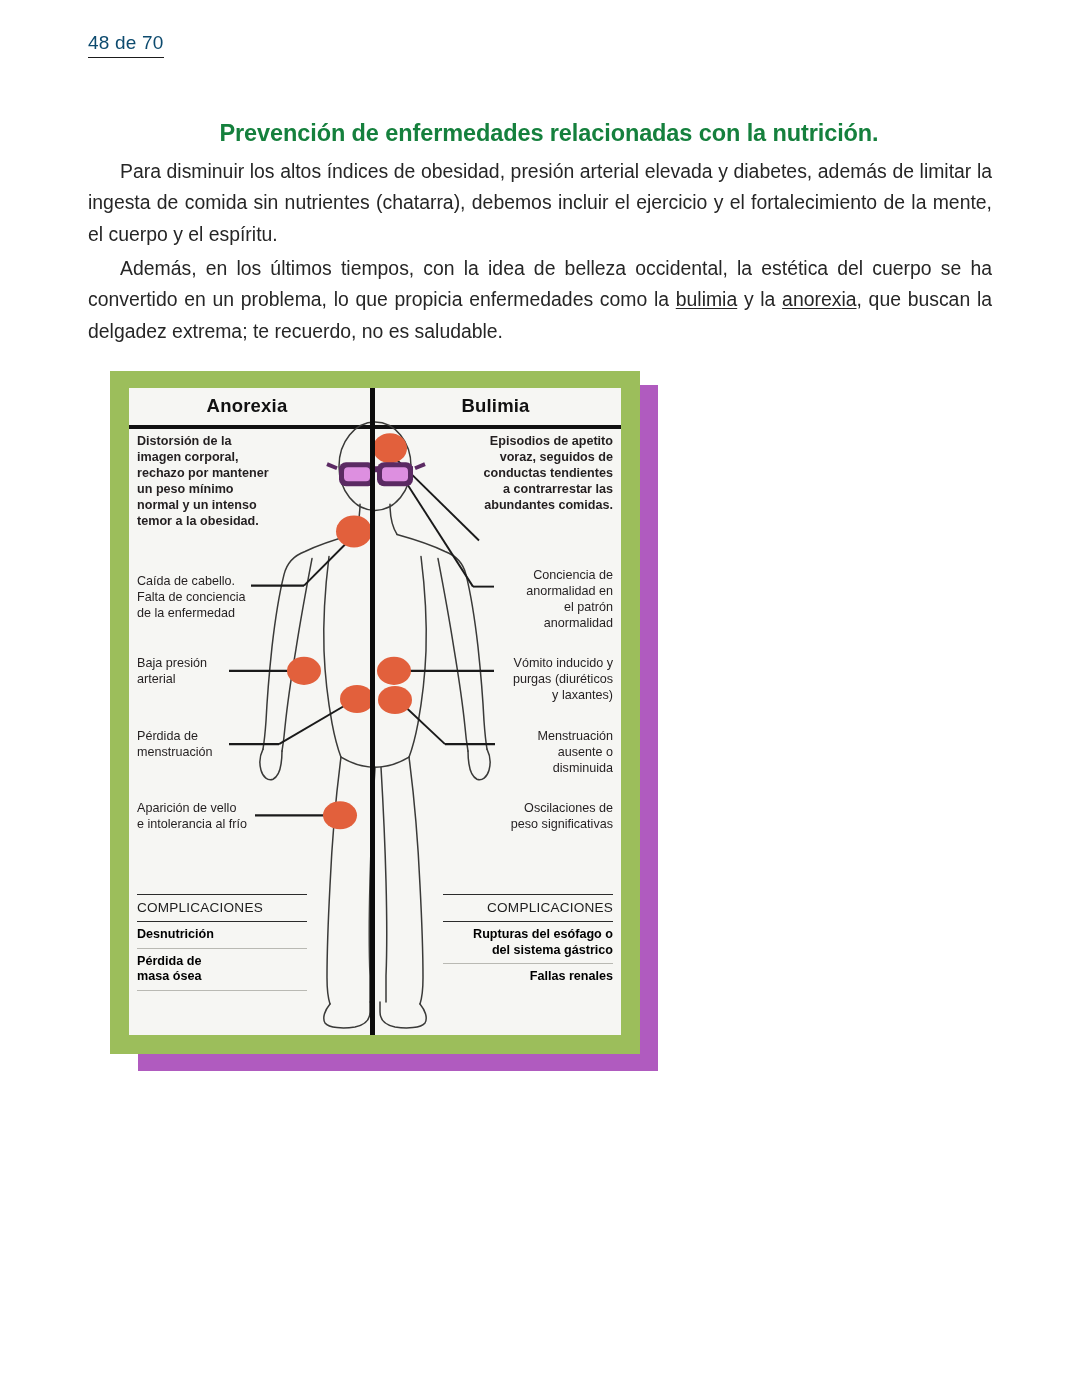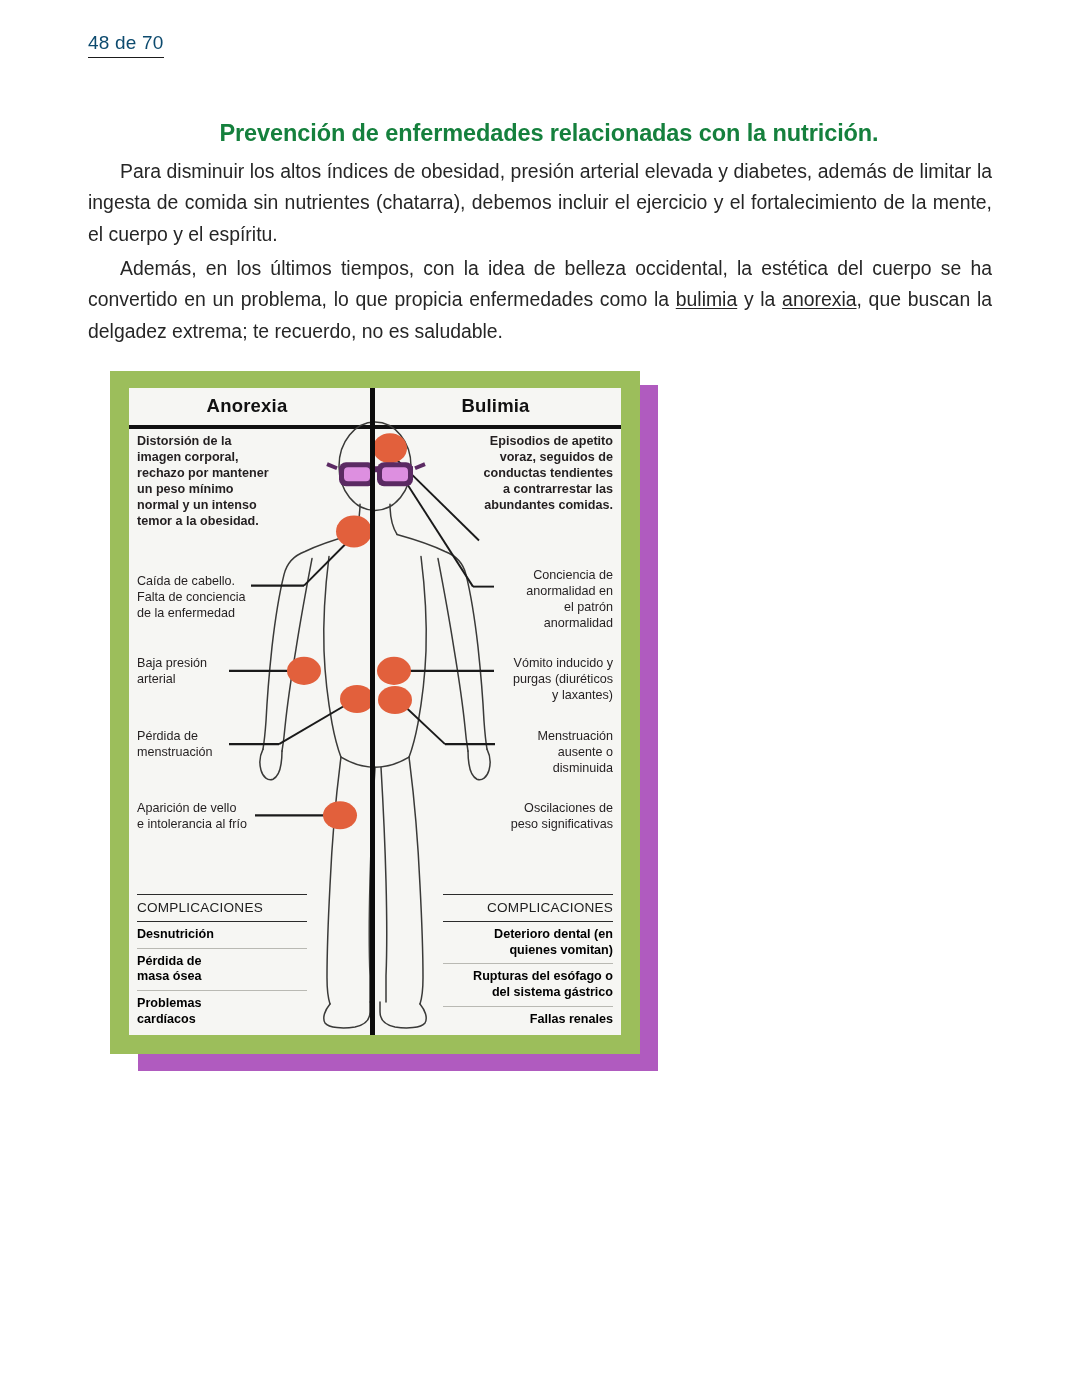--- a/index.html
+++ b/index.html
@@ -388,33 +388,25 @@
 
       <div class="comp" id="comp-left">
         <div class="comp-head">COMPLICACIONES</div>
         <div class="comp-item">
           <div>Desnutrición</div>
         </div>
         <div class="comp-item">
           <div>Pérdida de</div>
           <div>masa ósea</div>
         </div>
-        <div class="comp-item last">
-          <div>Problemas</div>
-          <div>cardíacos</div>
-        </div>
       </div>
 
       <div class="comp" id="comp-right">
         <div class="comp-head">COMPLICACIONES</div>
         <div class="comp-item">
-          <div>Deterioro dental (en</div>
-          <div>quienes vomitan)</div>
-        </div>
-        <div class="comp-item">
           <div>Rupturas del esófago o</div>
           <div>del sistema gástrico</div>
         </div>
         <div class="comp-item last">
           <div>Fallas renales</div>
         </div>
       </div>
 
     </div>
   </div>

